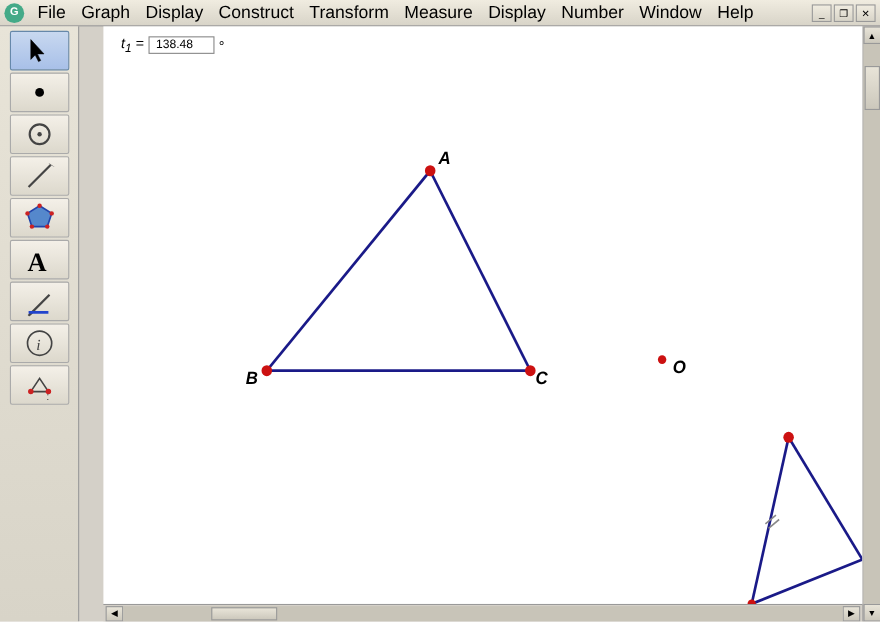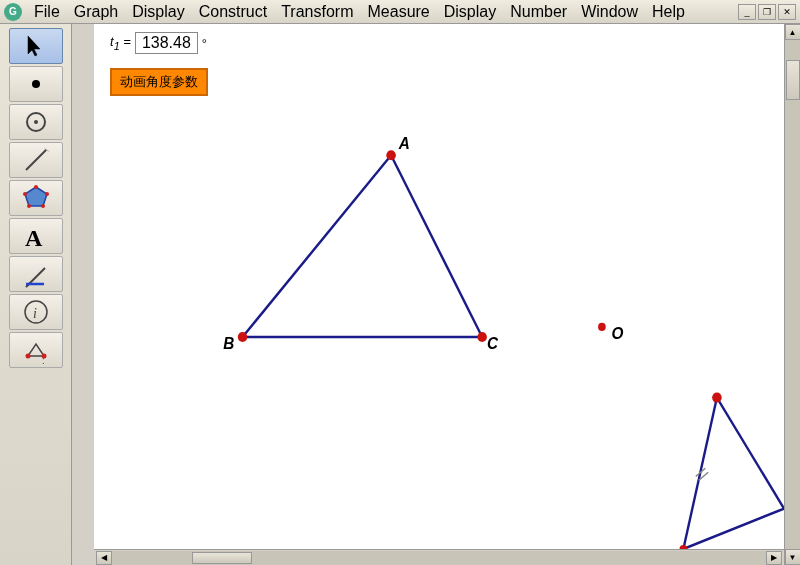--- a/index.html
+++ b/index.html
@@ -98,21 +98,21 @@
       font-size: 13px;
     }
     .measurement-label {
       font-style: italic;
       font-size: 13px;
     }
     .measurement-value {
       background: white;
       border: 1px solid #888;
       padding: 1px 6px;
-      font-size: 16px;
+      font-size: 11px;
       min-width: 60px;
     }
 
     
     .anim-btn {
       position: absolute;
       top: 44px;
       left: 16px;
       background: #ff8800;
       border: 2px solid #cc6600;
@@ -268,21 +268,20 @@
 
   <div style="flex:1; display:flex; flex-direction:column;margin-left:22px;">
     <div class="canvas-area">
 
       <div class="measurement-bar">
         <span class="measurement-label">t<sub>1</sub> =</span>
         <span class="measurement-value">138.48</span>
         <span>°</span>
       </div>
 
-      <div class="anim-btn">动画角度参数</div>
 
       <svg class="canvas-svg" viewBox="0 0 720 520" preserveAspectRatio="none">
 
         <line x1="310" y1="130" x2="155" y2="310" stroke="#1a1a88" stroke-width="2.5"></line>
         <line x1="310" y1="130" x2="405" y2="310" stroke="#1a1a88" stroke-width="2.5"></line>
         <line x1="155" y1="310" x2="405" y2="310" stroke="#1a1a88" stroke-width="2.5"></line>
 
         <circle cx="310" cy="130" r="5" fill="#cc1111"></circle>
         <circle cx="155" cy="310" r="5" fill="#cc1111"></circle>
         <circle cx="405" cy="310" r="5" fill="#cc1111"></circle>

